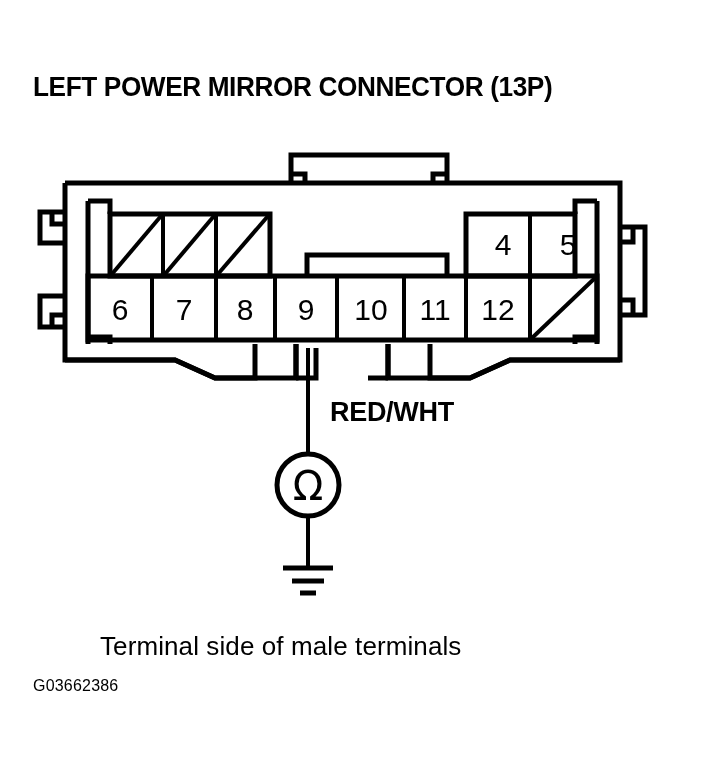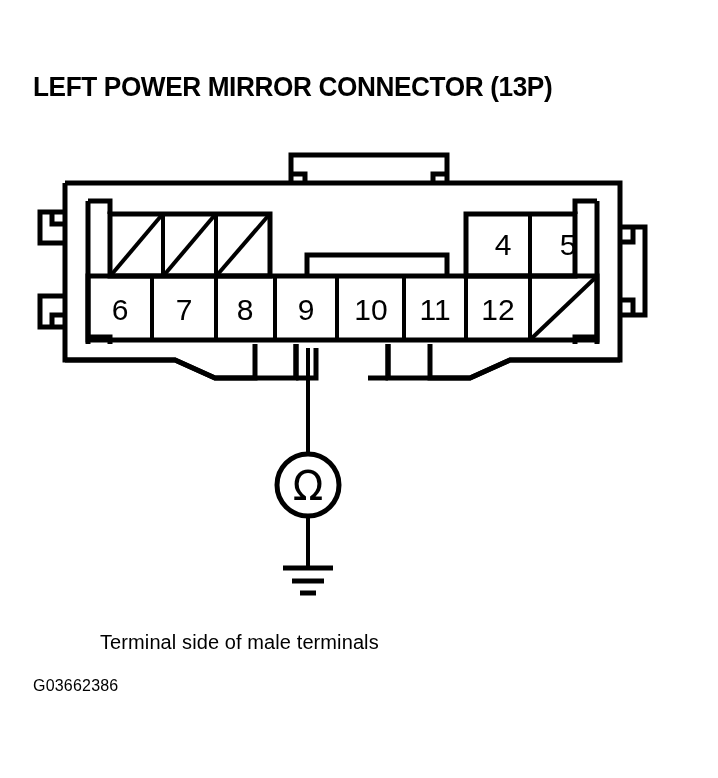--- a/index.html
+++ b/index.html
@@ -48,21 +48,21 @@
     top: 397px;
     font-size: 27px;
     font-weight: bold;
     letter-spacing: -0.3px;
     white-space: nowrap;
   }
   .caption {
     position: absolute;
     left: 100px;
     top: 631px;
-    font-size: 20px;
+    font-size: 26px;
     font-weight: normal;
     letter-spacing: 0.1px;
     white-space: nowrap;
   }
   .refcode {
     position: absolute;
     left: 33px;
     top: 677px;
     font-size: 16px;
     font-weight: normal;
@@ -169,18 +169,19 @@
     </g>
 
     <g stroke="#000000" stroke-width="5">
       <line x1="283" y1="568" x2="333" y2="568"></line>
       <line x1="292" y1="581" x2="324" y2="581"></line>
       <line x1="300" y1="593" x2="316" y2="593"></line>
     </g>
 
   </svg>
 
+  <div class="wire-label">RED/WHT</div>
 
   <div class="caption">Terminal side of male terminals</div>
 
   <div class="refcode">G03662386</div>
 
 </div>
 
 </body></html>

